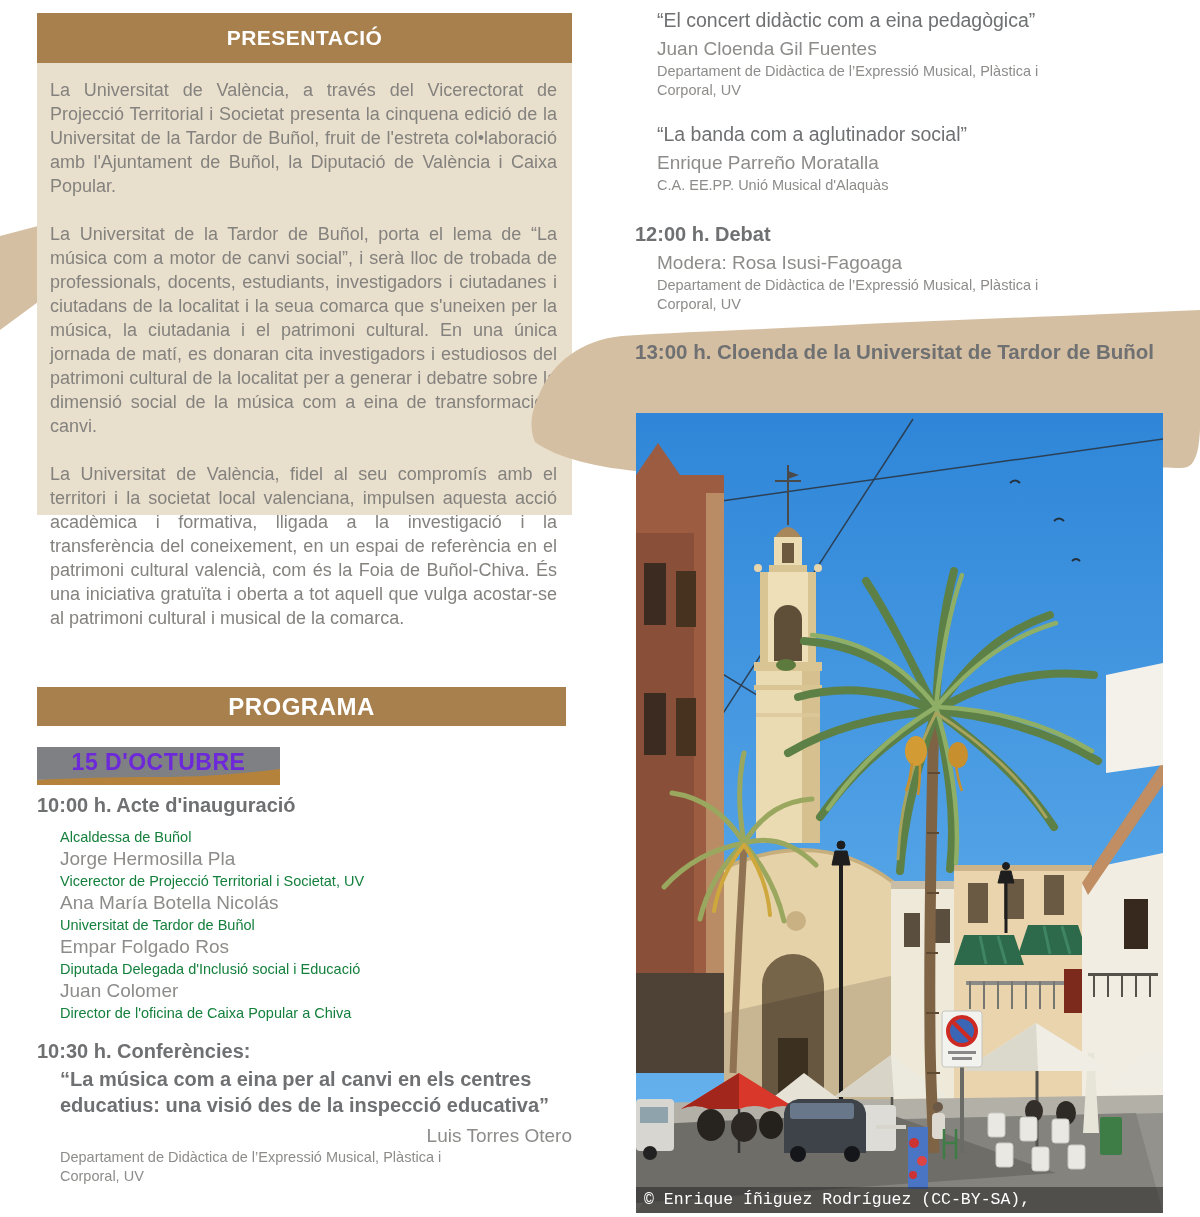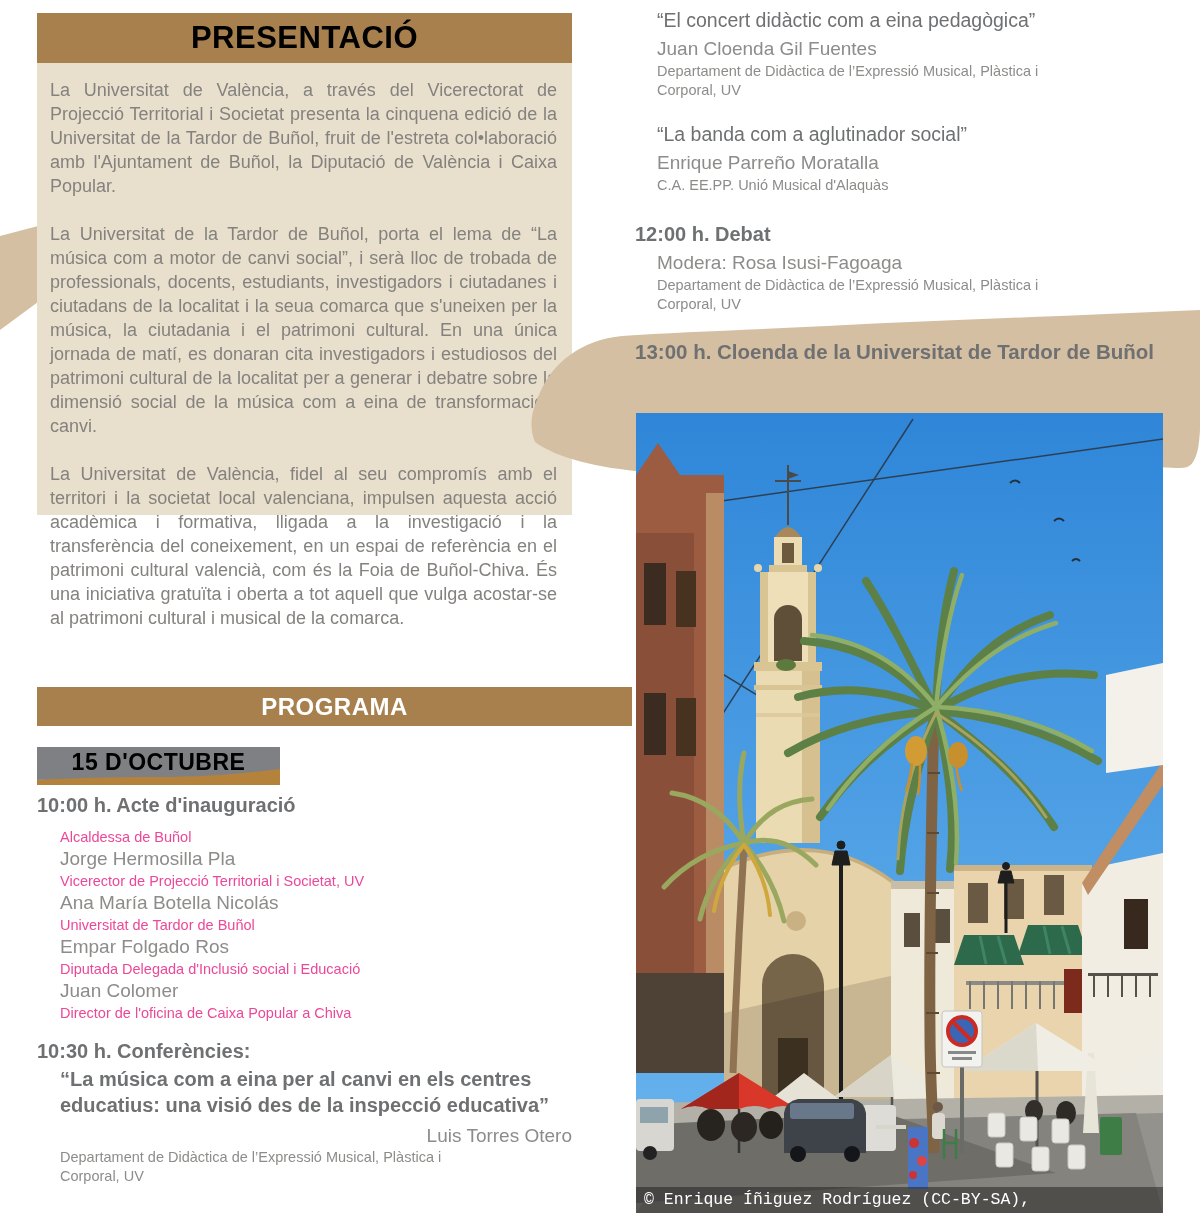--- a/index.html
+++ b/index.html
@@ -6,47 +6,47 @@
   .page{
     position:relative;width:1200px;height:1217px;background:#ffffff;
     font-family:"Liberation Sans",sans-serif;overflow:hidden;margin:0 auto;
   }
   
   .wedge{position:absolute;left:0;top:226px;z-index:1;}
   .ribbon{position:absolute;left:527px;top:300px;z-index:2;pointer-events:none;}
   
   .pres-header{
     position:absolute;left:37px;top:13px;width:535px;height:50px;z-index:3;
-    background:#a8804e;color:#000000;font-size:31px;font-weight:700;
+    background:#a8804e;color:#ffffff;font-size:21px;font-weight:700;
     text-align:center;line-height:50px;letter-spacing:.5px;
   }
   .pres-box{
     position:absolute;left:37px;top:63px;width:535px;height:452px;z-index:1;
     background:#e9dfcd;box-sizing:border-box;padding:15px 15px 0 13px;
   }
   .pres-box p{
     margin:0 0 24px 0;font-size:18px;line-height:24px;color:#84827e;
     text-align:justify;
   }
   .programa-header{
-    position:absolute;left:37px;top:687px;width:595px;height:39px;z-index:3;
+    position:absolute;left:37px;top:687px;width:529px;height:39px;z-index:3;
     background:#a8804e;color:#ffffff;font-size:24px;font-weight:700;
     text-align:center;line-height:39px;letter-spacing:.5px;
   }
   .date-bar{position:absolute;left:37px;top:747px;width:243px;height:38px;z-index:3;}
   .date-bar svg{position:absolute;left:0;top:0;}
   .date-label{
     position:absolute;left:0;top:0;width:100%;height:31px;line-height:31px;
-    color:#000000;font-size:23px;font-weight:700;text-align:center;letter-spacing:.5px;
+    color:#6d28d9;font-size:23px;font-weight:700;text-align:center;letter-spacing:.5px;
   }
   .sched{position:absolute;left:37px;top:792px;width:535px;z-index:3;}
   .time-h{font-size:20px;line-height:26px;font-weight:700;color:#6f7072;}
   .people{margin:9px 0 0 23px;}
   .pname{font-size:19px;line-height:24px;color:#8d8c8a;}
-  .prole{font-size:14.5px;line-height:20px;color:#ec4899;}
+  .prole{font-size:14.5px;line-height:20px;color:#15803d;}
   .conf-h{margin-top:15px;}
   .talk-title{
     margin:2px 0 0 23px;width:492px;font-size:20px;line-height:26px;
     font-weight:700;color:#6f7072;
   }
   .sp-name{margin:6px 0 0 23px;font-size:19px;line-height:24px;color:#8d8c8a;text-align:right;}
   .sp-affil{margin:0 0 0 23px;width:430px;font-size:14.5px;line-height:19px;color:#8d8c8a;}
   
   .right-col{position:absolute;left:635px;top:8px;width:560px;z-index:3;}
   .rtitle{margin-left:22px;font-size:19.5px;line-height:25px;font-weight:400;color:#6f7072;}

